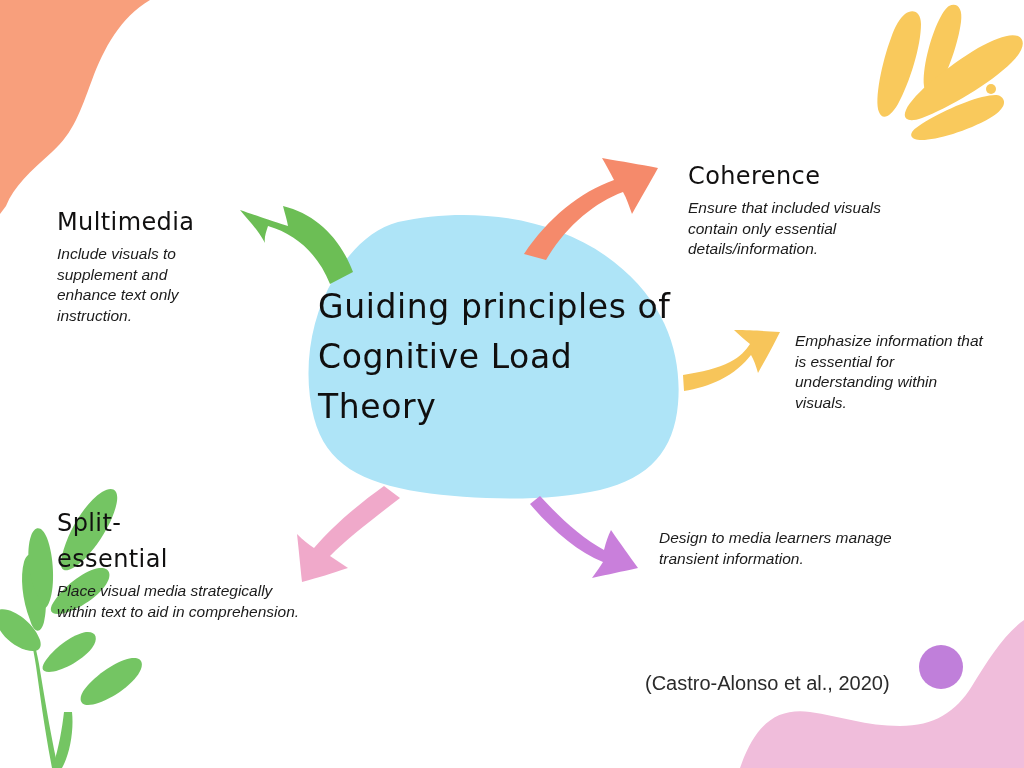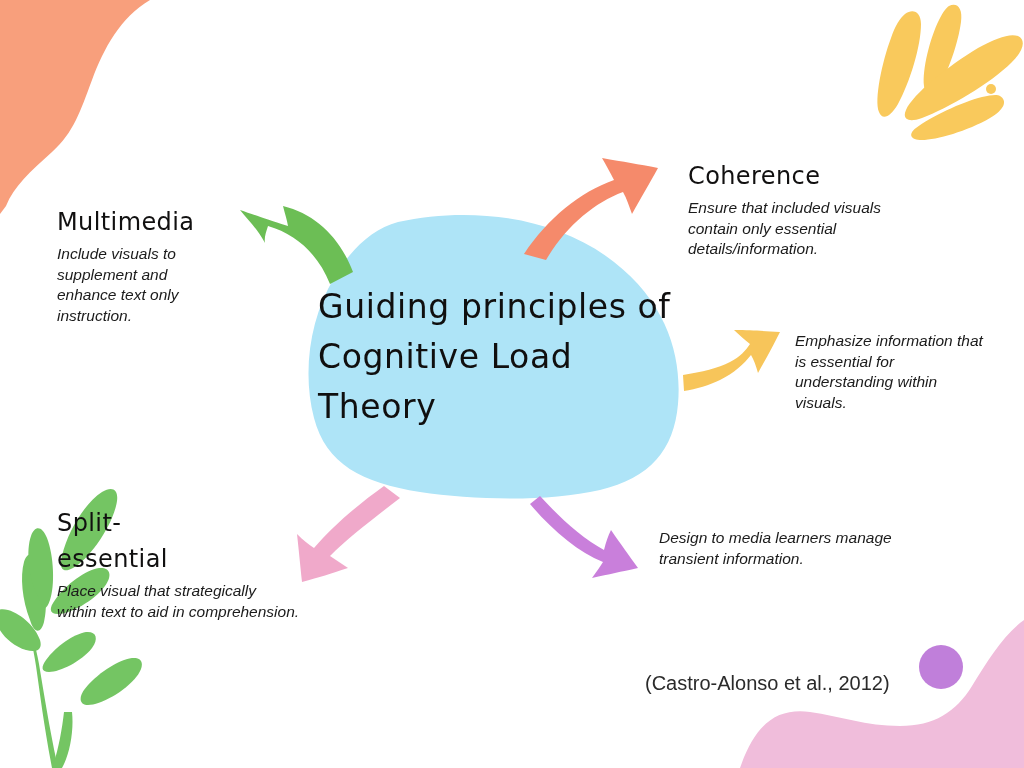--- a/index.html
+++ b/index.html
@@ -233,24 +233,24 @@
   <div class="node" id="node-signaling">
     <div class="node-body">Emphasize information that
 is essential for
 understanding within
 visuals.</div>
   </div>
 
   <div class="node" id="node-split">
     <div class="node-title">Split-
 essential</div>
-    <div class="node-body">Place visual that strategically
+    <div class="node-body">Place visual media strategically
 within text to aid in comprehension.</div>
   </div>
 
   <div class="node" id="node-segmenting">
     <div class="node-body">Design to media learners manage
 transient information.</div>
   </div>
 
-  <div class="citation">(Castro-Alonso et al., 2012)</div>
+  <div class="citation">(Castro-Alonso et al., 2020)</div>
 
 </div>
 
 </body></html>

